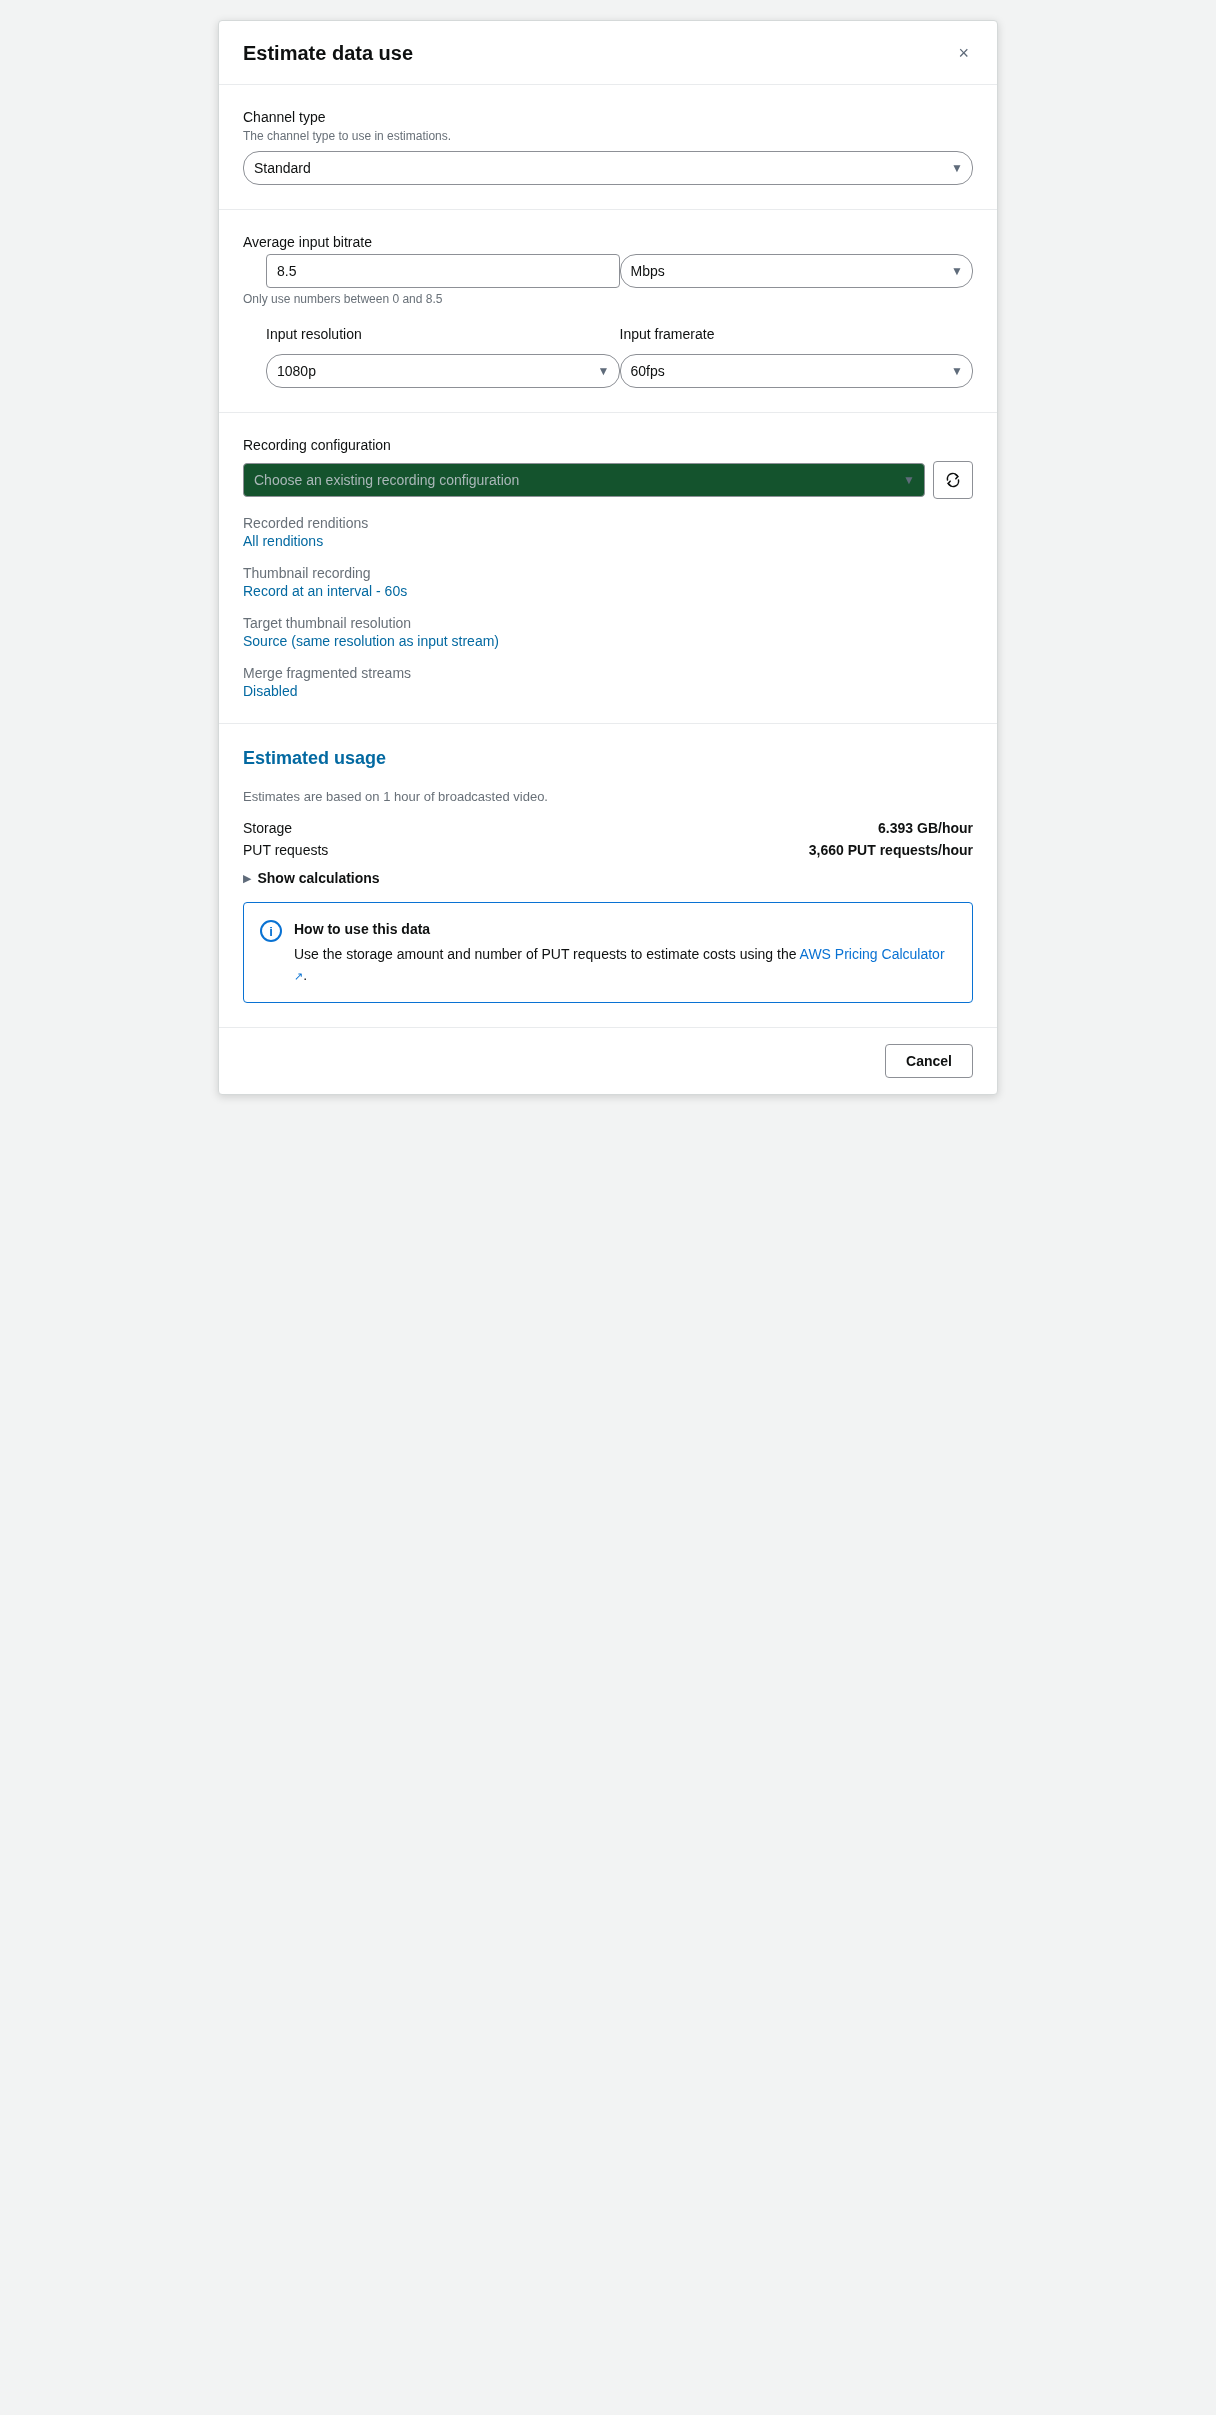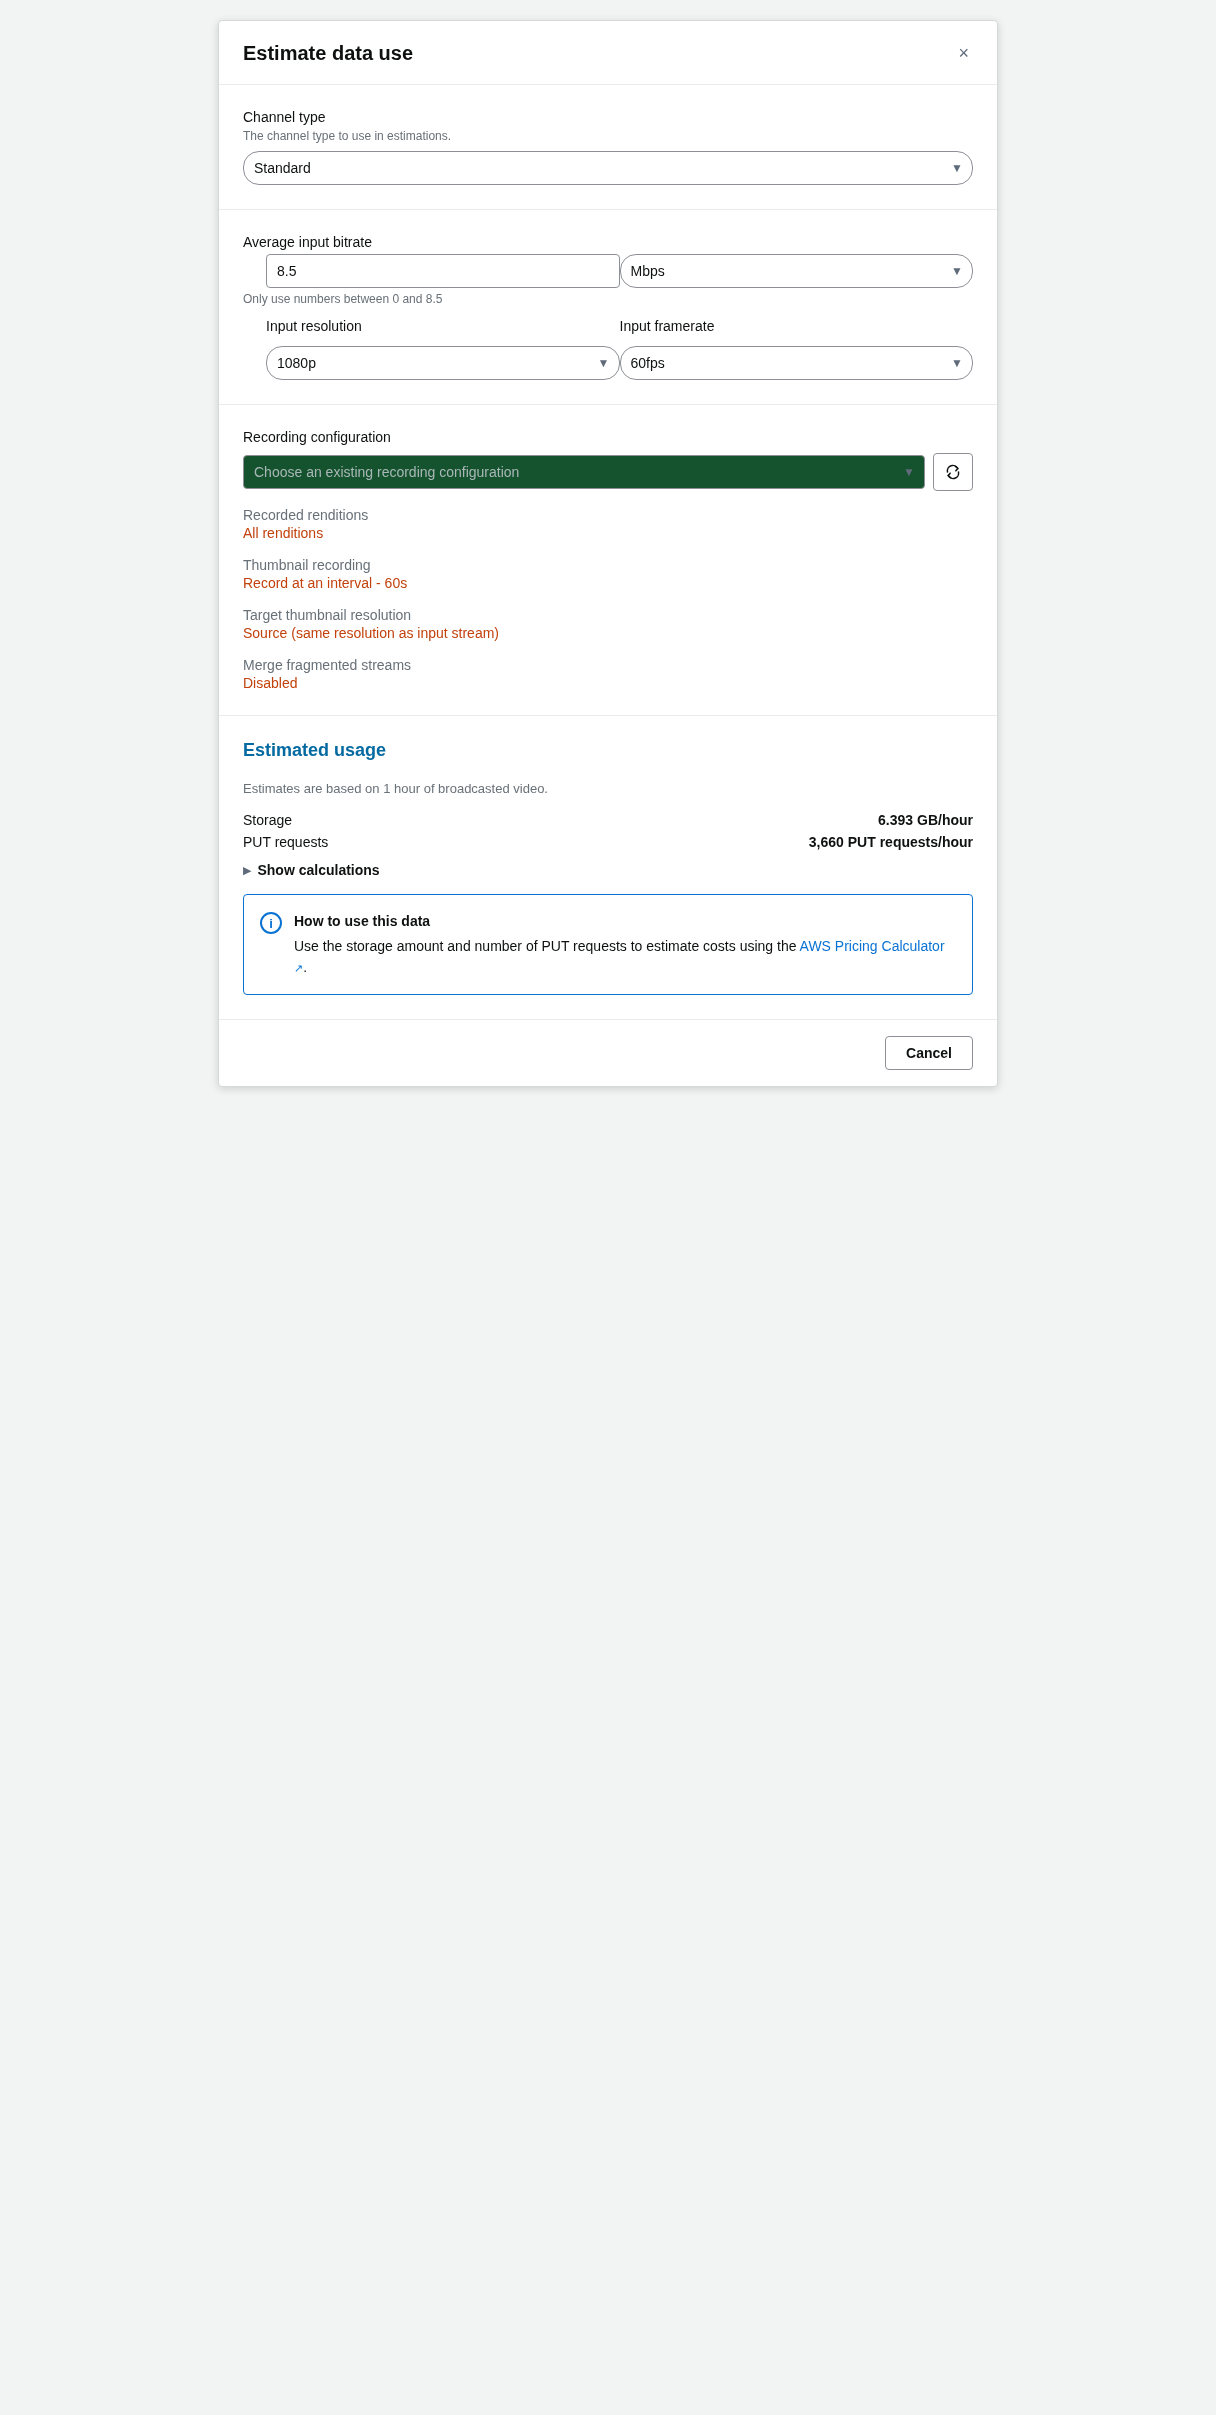--- a/index.html
+++ b/index.html
@@ -175,21 +175,21 @@
     }
 
     .info-label {
       font-size: 14px;
       color: #687078;
       margin-bottom: 2px;
     }
 
     .info-value {
       font-size: 14px;
-      color: #c2410c;
+      color: #0369a1;
       font-weight: 400;
     }
 
     .section-title {
       font-size: 18px;
       font-weight: 700;
       color: #0369a1;
       margin-bottom: 20px;
     }
 
@@ -339,21 +339,21 @@
         <div class="select-wrapper">
           <select class="select-field">
             <option>Mbps</option>
             <option>Kbps</option>
           </select>
           <span class="select-arrow">▼</span>
         </div>
       </div>
       <div class="input-hint">Only use numbers between 0 and 8.5</div>
 
-      <div class="two-col" style="margin-top: 12px;">
+      <div class="two-col" style="margin-top: 20px;">
         <div>
           <div class="field-label">Input resolution</div>
           <div style="margin-top: 8px;" class="select-wrapper">
             <select class="select-field">
               <option>1080p</option>
               <option>720p</option>
               <option>480p</option>
               <option>360p</option>
               <option>240p</option>
               <option>160p</option>

